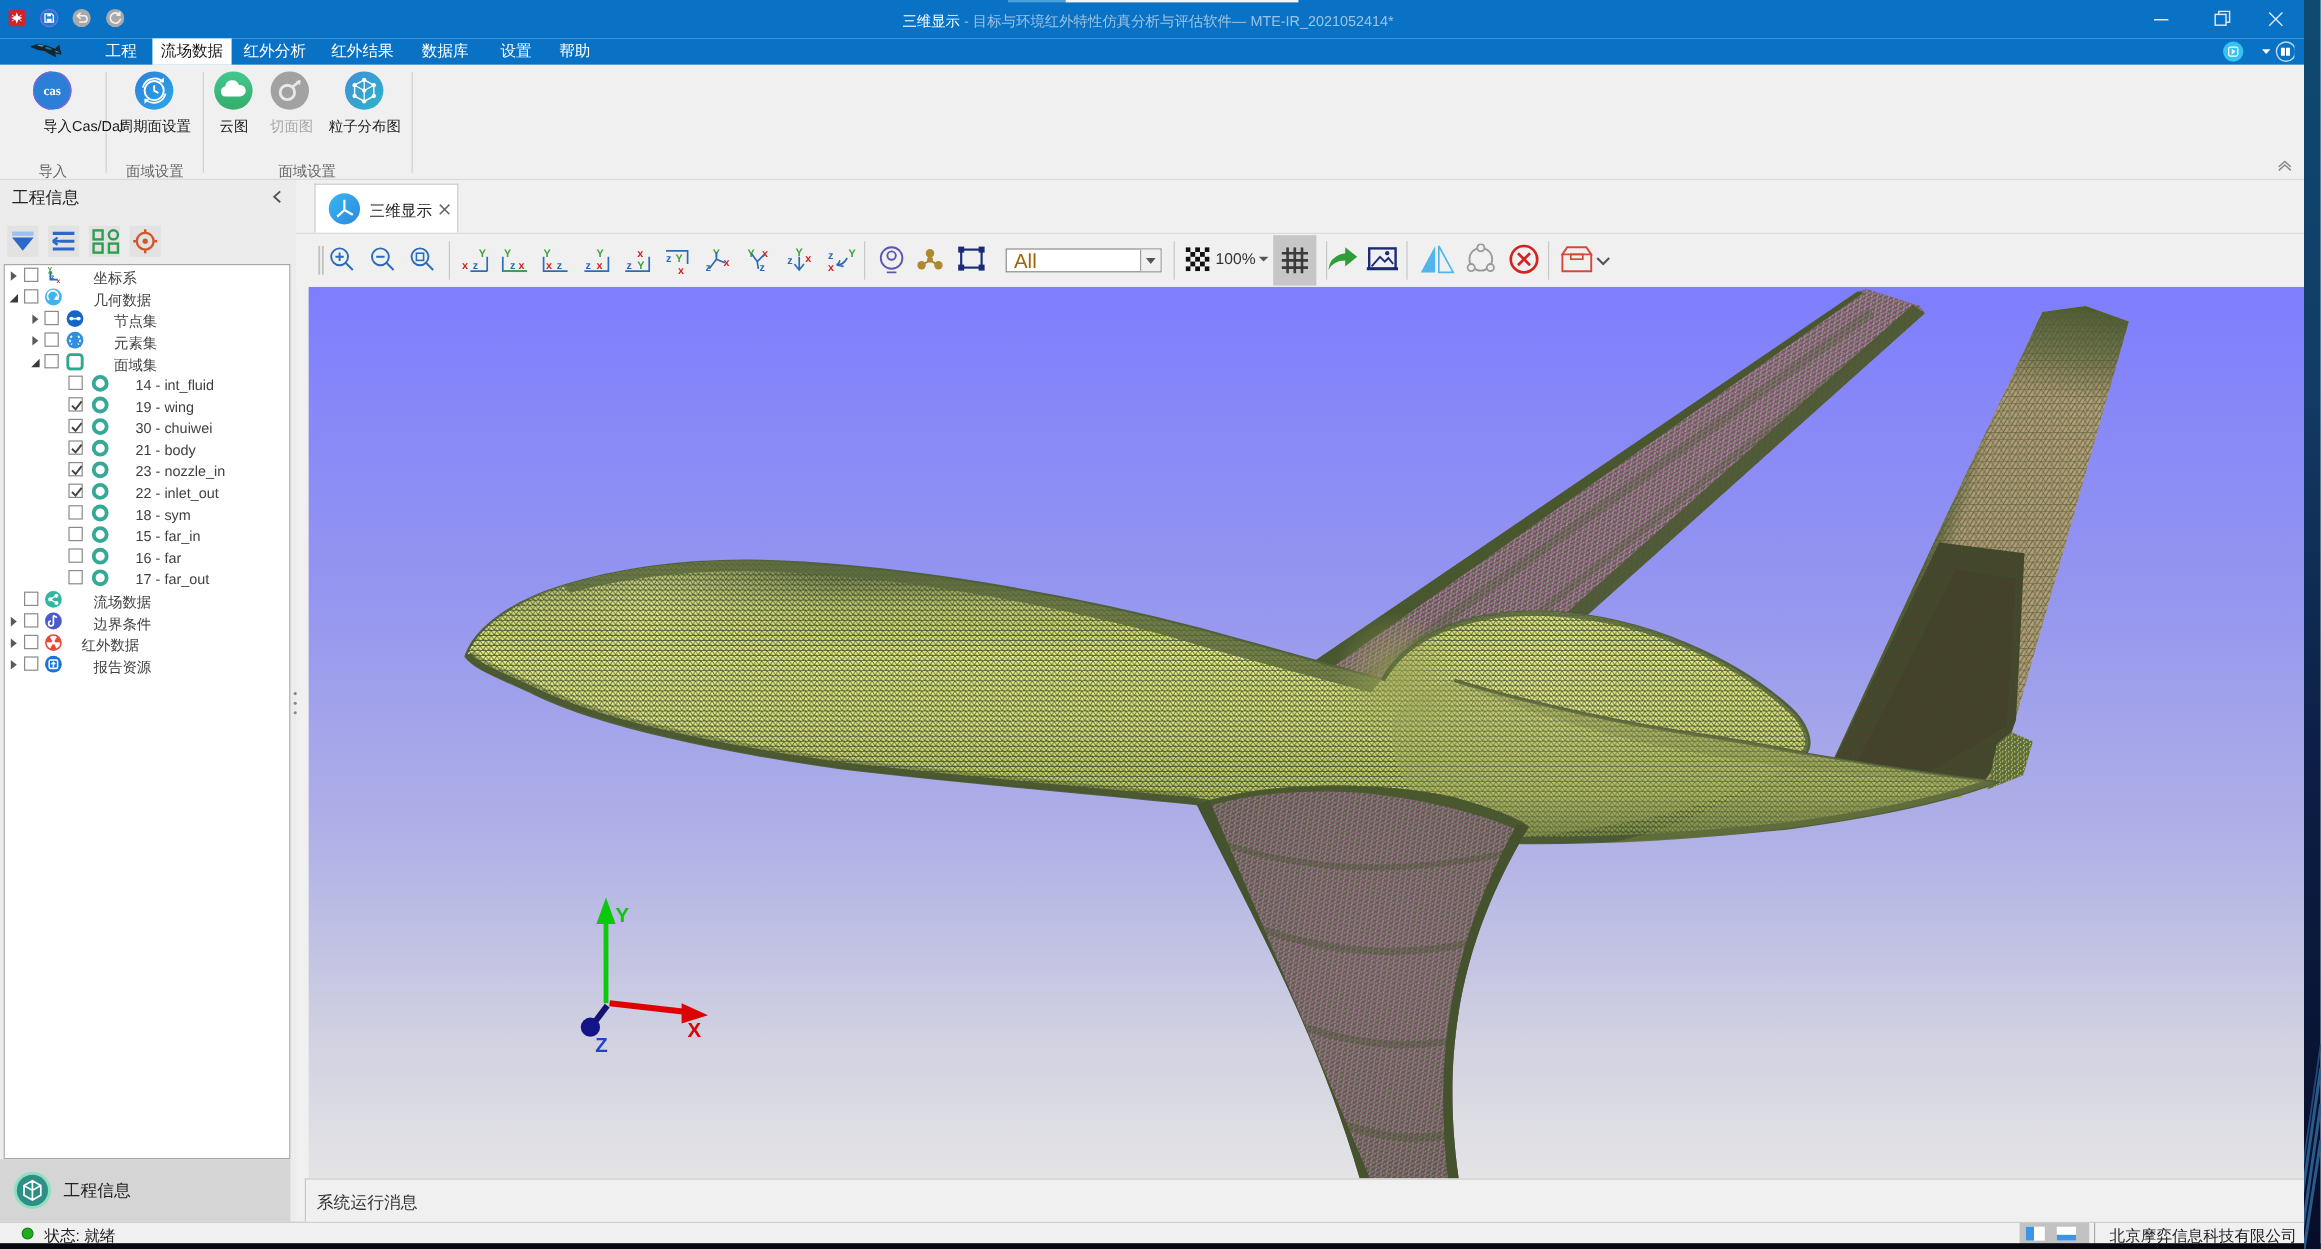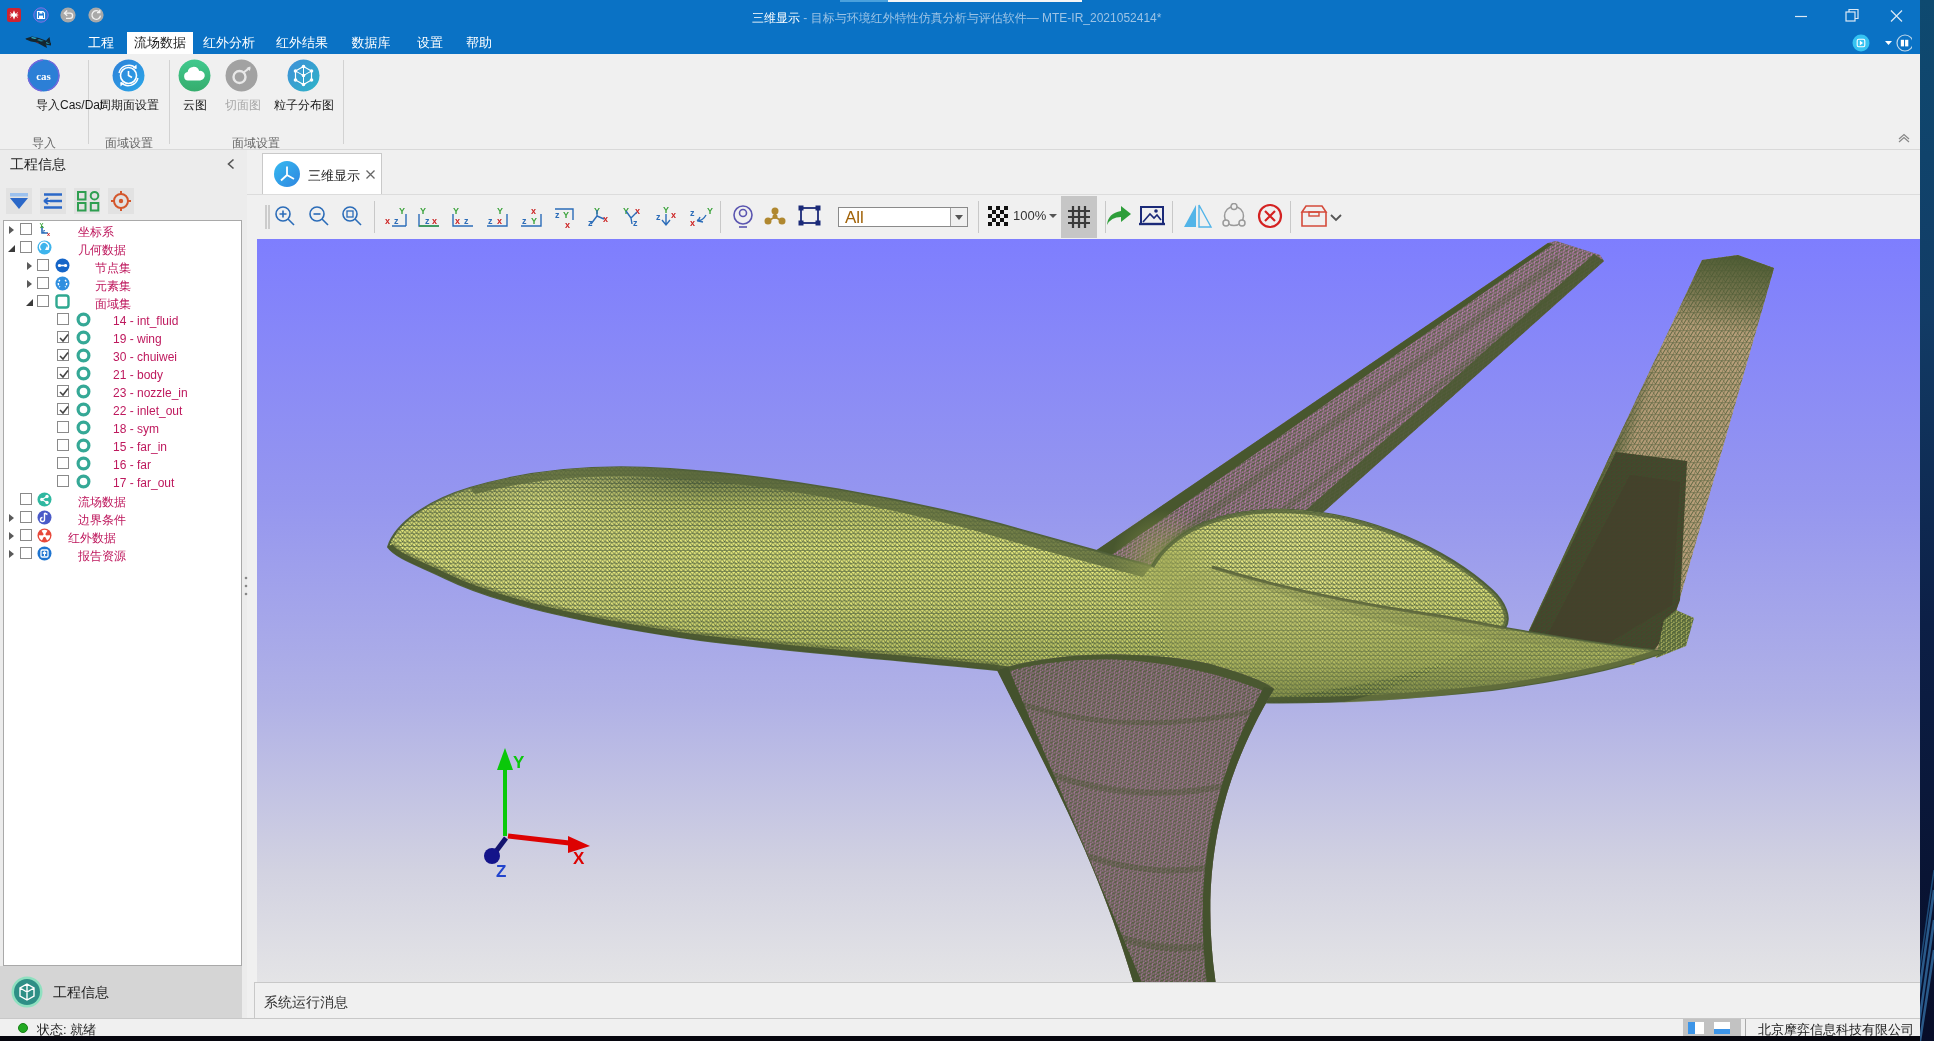--- a/index.html
+++ b/index.html
@@ -21,21 +21,21 @@
 #ribbon { left:0; top:54px; width:1920px; height:96px; background:#f0f0f0; border-bottom:1px solid #d9d9d9; }
 .ribsep { position:absolute; top:6px; height:84px; width:1px; background:#d2d2d2; }
 .ribicon { position:absolute; width:33px; height:33px; border-radius:50%; top:5px; }
 .riblabel { position:absolute; top:43px; font-size:12px; color:#1a1a1a; text-align:center; white-space:nowrap; }
 .ribgroup { position:absolute; top:81px; font-size:12px; color:#666; text-align:center; white-space:nowrap; }
 
 
 #leftpanel { left:0; top:150px; width:247px; height:868px; background:#ececec; }
 #panelheader { position:absolute; left:10px; top:6px; font-size:14px; color:#222; }
 #treebox { position:absolute; left:3px; top:70px; width:239px; height:746px; background:#fff; border:1px solid #a9a9a9; }
-.trow { position:absolute; height:18px; font-size:12px; color:#be185d; white-space:nowrap; }
+.trow { position:absolute; height:18px; font-size:12px; color:#404040; white-space:nowrap; }
 .chk { position:absolute; width:12px; height:12px; border:1px solid #8a8a8a; background:#fff; top:2px; }
 .arrow-c { position:absolute; top:5px; width:0; height:0; border-left:5px solid #5a5a5a; border-top:4px solid transparent; border-bottom:4px solid transparent; }
 .arrow-e { position:absolute; top:6px; width:0; height:0; border-bottom:7px solid #3a3a3a; border-left:7px solid transparent; }
 #panelfooter { position:absolute; left:0px; top:816px; width:242px; height:52px; background:#d5d5d5; }
 
 
 #tabbar { left:247px; top:150px; width:1673px; height:44px; background:#f0f0f0; }
 #vtab { position:absolute; left:15px; top:3px; width:120px; height:41px; background:#fff; border:1px solid #c9c9c9; border-bottom:none; }
 #vtoolbar { left:247px; top:194px; width:1673px; height:45px; background:#f0f0f0; border-top:1px solid #dcdcdc; }
 .tsep { position:absolute; top:6px; height:32px; width:1px; background:#c8c8c8; }

